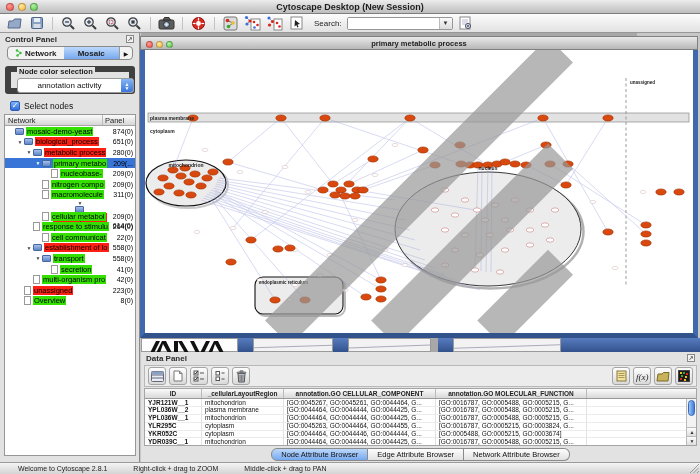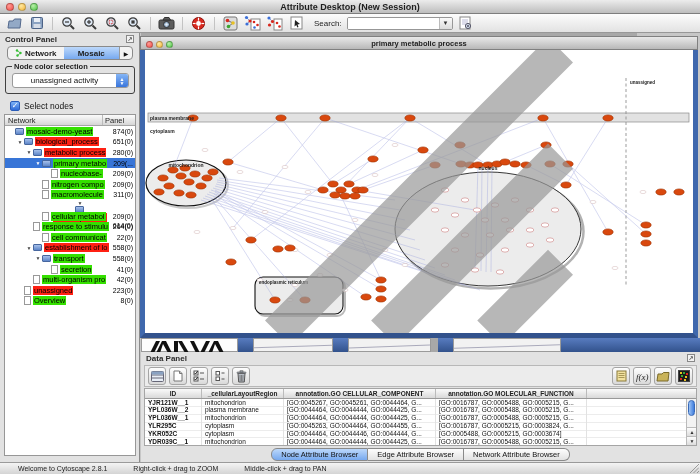--- a/index.html
+++ b/index.html
@@ -40,21 +40,21 @@
   .float-icon { margin-left:auto; width:8px; height:8px; border:1px solid #888; background:#f2f2f2;
     font-size:6px; line-height:6px; text-align:center; color:#555; }
   .tabs { position:absolute; left:7px; top:13px; width:126px; height:14px; border:1px solid #8a8a8a;
     border-radius:4px; background:#f3f3f3; display:flex; overflow:hidden; }
   .tab { flex:1; display:flex; align-items:center; justify-content:center; gap:2px;
     font-size:8px; font-weight:bold; color:#1c1c1c; }
   .tab.selected { background:linear-gradient(#bcd8fb,#77a9ef); }
   .tab-more { width:13px; border-left:1px solid #999; display:flex; align-items:center;
     justify-content:center; font-size:6px; color:#111; }
   .groupbox { position:absolute; left:5px; top:33px; width:130px; height:28px;
-    border:1px solid #404040; border-radius:3px; }
+    border:6px solid #404040; border-radius:3px; }
   .groupbox .gb-label { position:absolute; top:-5px; left:6px; background:#e2e2e2; padding:0 2px;
     font-size:7.5px; font-weight:bold; color:#222; }
   .combo { position:absolute; left:6px; top:6px; width:117px; height:15px; background:#fff;
     border:1px solid #9a9a9a; border-radius:3px; font-size:8px; display:flex; align-items:center; overflow:hidden; }
   .combo .val { flex:1; text-align:center; color:#111; }
   .combo .stepper { width:12px; height:100%; background:linear-gradient(#84b5f6,#3a76dc);
     color:#fff; font-size:5px; line-height:4px; display:flex; flex-direction:column;
     align-items:center; justify-content:center; }
   .checkbox-row { position:absolute; left:10px; top:68px; display:flex; align-items:center;
     gap:4px; font-size:8.5px; color:#111; }
@@ -142,21 +142,21 @@
 <body>
 
 <div id="win">
 
   <div class="titlebar">
     <div class="lights">
       <span class="light r"></span>
       <span class="light y"></span>
       <span class="light g"></span>
     </div>
-    <span class="title">Attribute Desktop (New Session)</span>
+    <span class="title">Cytoscape Desktop (New Session)</span>
   </div>
 
   <div class="toolbar">
     <span class="tb-btn">
       <svg width="16" height="14" viewBox="0 0 16 14">
           <path d="M1 12 L2 5 H6 L7.5 3 H14 L13 12 Z" fill="#93a9c6" stroke="#53688c" stroke-width="1"></path>
         </svg>
       </span>
     <span class="tb-btn">
       <svg width="14" height="14" viewBox="0 0 14 14">
@@ -302,21 +302,21 @@
         <span>Network</span>
       </span>
       <span class="tab selected">
         <span>Mosaic</span>
       </span>
       <span class="tab-more">▶</span>
     </div>
     <div class="groupbox">
       <span class="gb-label">Node color selection</span>
       <div class="combo">
-        <span class="val">unassigned activity</span>
+        <span class="val">annotation activity</span>
         <span class="stepper">
             <span>▲</span>
             <span>▼</span>
           </span>
       </div>
     </div>
     <div class="checkbox-row">
       <span class="checkbox">✓</span>
       <span>Select nodes</span>
     </div>

